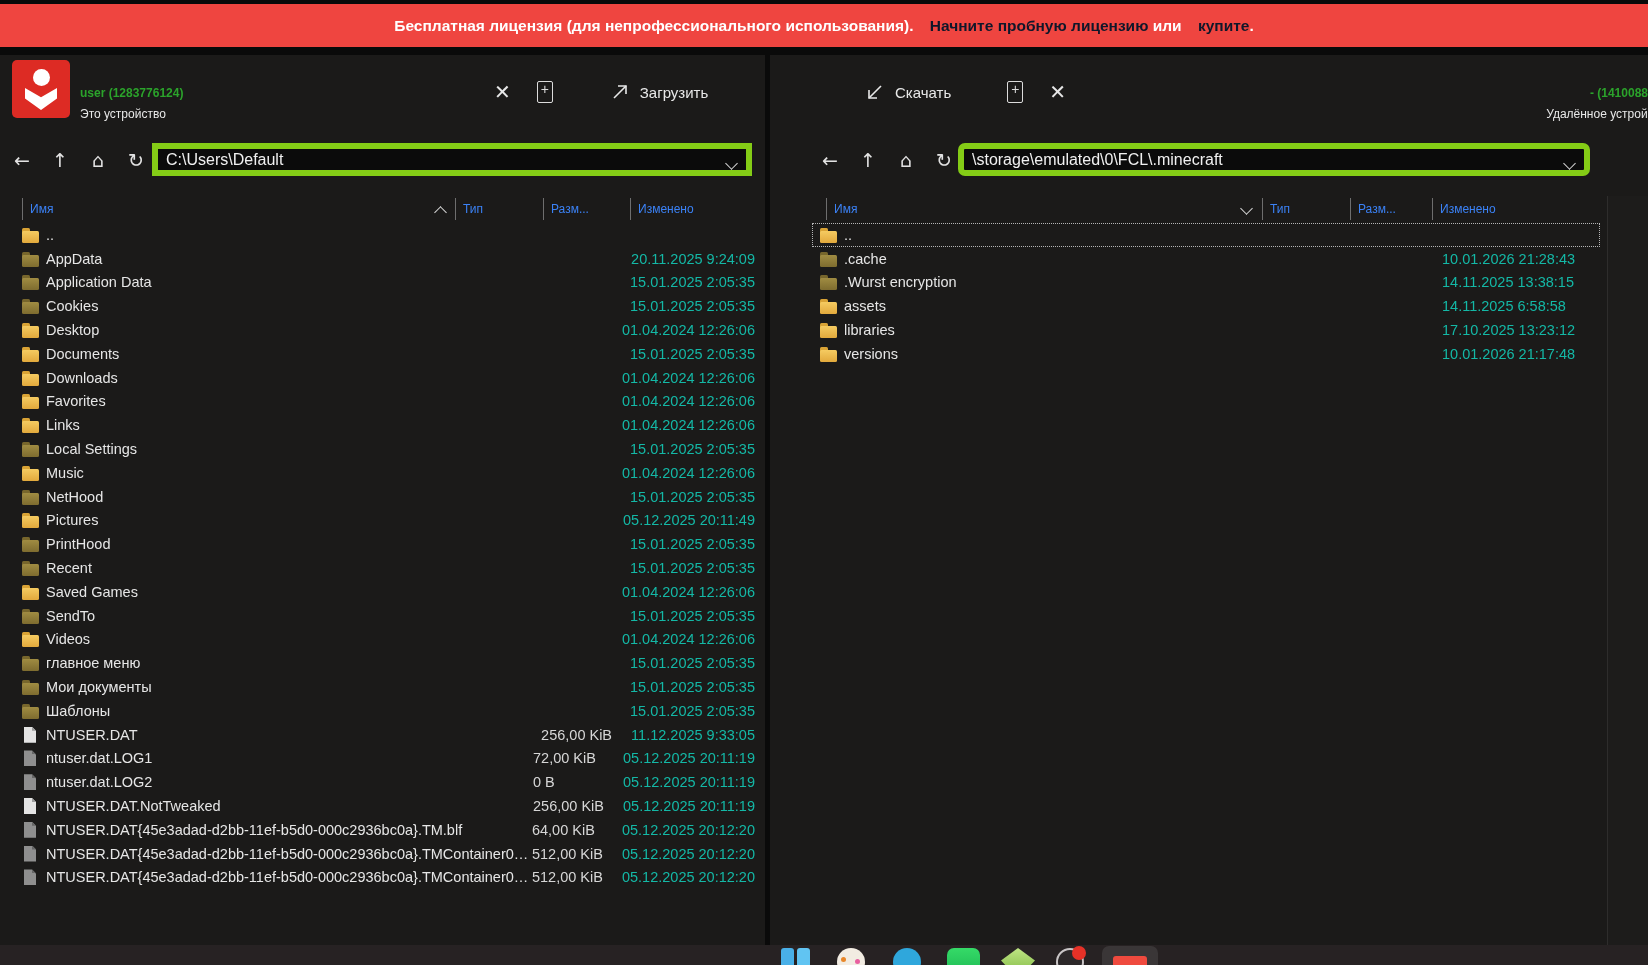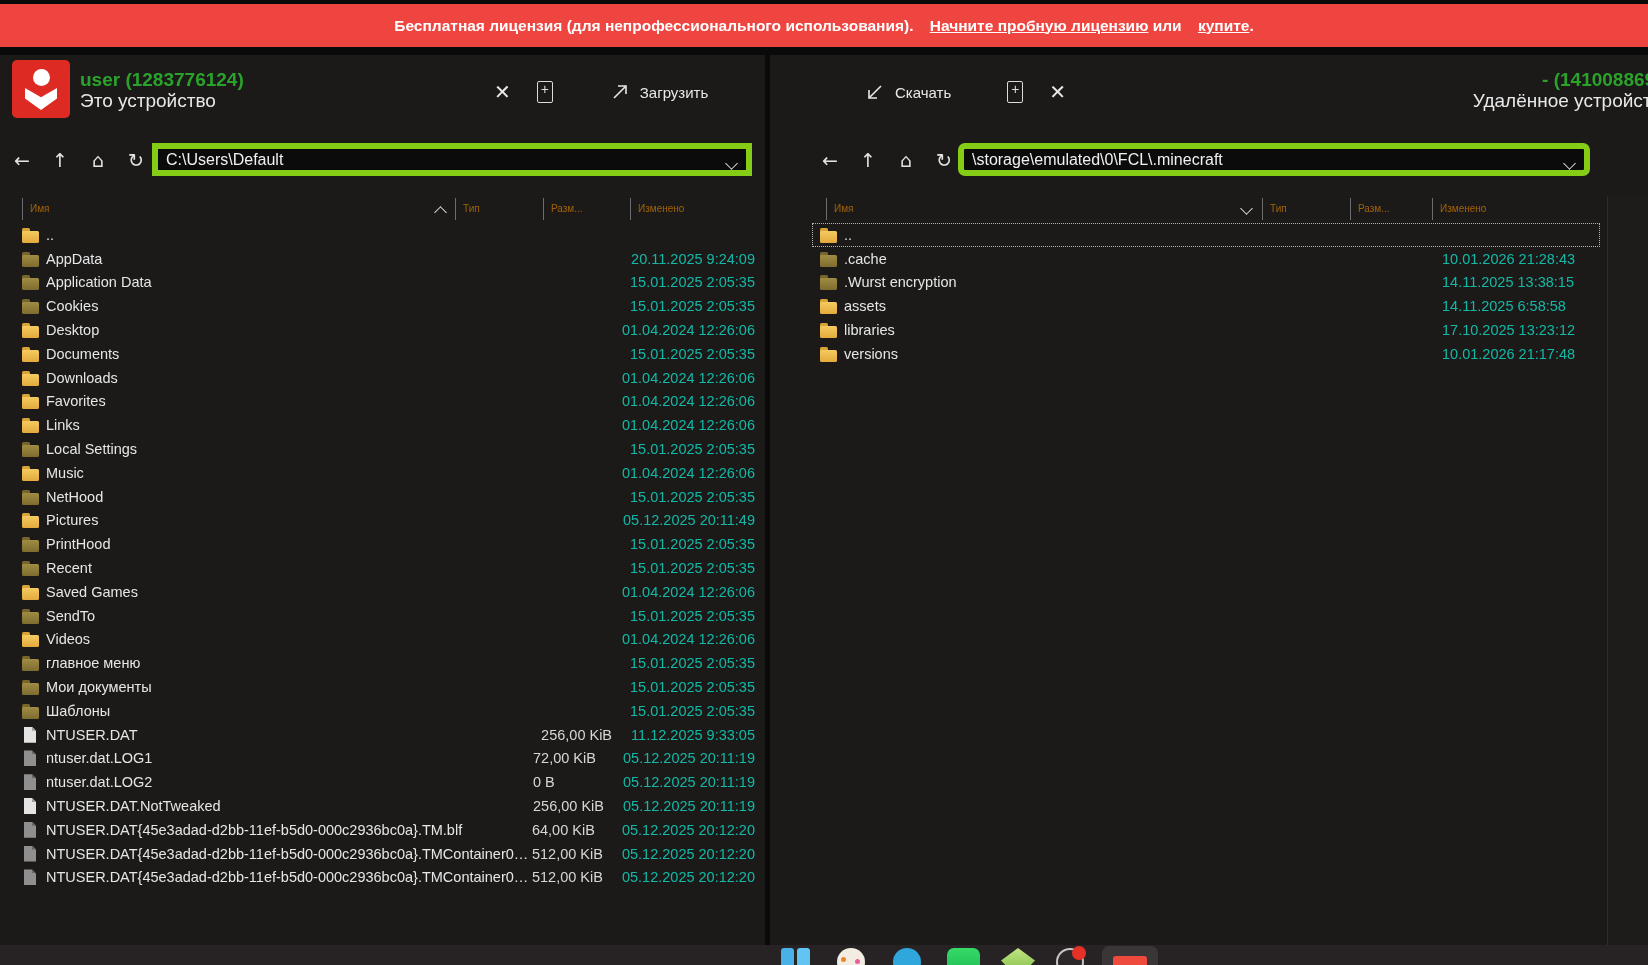--- a/index.html
+++ b/index.html
@@ -3,38 +3,38 @@
 <meta charset="utf-8">
 <style>
   html,body{margin:0;padding:0;background:#070707;}
   .screen{position:relative;width:1648px;height:965px;background:#0a0a0a;overflow:hidden;
           font-family:"Liberation Sans", sans-serif;color:#e8e8e8;}
 
   
   .banner{position:absolute;left:0;top:4px;width:100%;height:43px;background:#ef4540;
           display:flex;align-items:center;justify-content:center;color:#fff;
           font-size:15.5px;font-weight:bold;white-space:pre;}
-  .banner a{color:#ffffff;text-decoration:underline;cursor:pointer;padding-left:12px;}
+  .banner a{color:#0f172a;cursor:pointer;padding-left:12px;}
 
   
   .panel{position:absolute;top:55px;bottom:20px;background:#1b1a19;}
   .panel.left{left:0;width:765px;}
   .panel.right{left:770px;width:1034px;}
   .gutter{position:absolute;top:141px;bottom:0;left:837px;right:0;
           border-left:1px solid #2e2d2c;background:#1d1c1b;}
 
   
   .adlogo{position:absolute;width:58px;height:58px;background:#dd2b24;border-radius:5px;}
   .panel.left .adlogo{left:12px;top:5px;}
   .panel.right .adlogo{right:53px;top:5px;}
   .adlogo::before{content:'';position:absolute;left:50%;top:9px;width:17px;height:17px;
                   margin-left:-8.5px;border-radius:50%;background:#fff;}
   .adlogo::after{content:'';position:absolute;left:50%;bottom:8px;width:32px;height:22px;margin-left:-16px;
                  background:#fff;clip-path:polygon(0 0,50% 42%,100% 0,100% 48%,50% 100%,0 48%);}
-  .devinfo{position:absolute;top:14px;font-size:19px;line-height:21px;}
+  .devinfo{position:absolute;top:28px;font-size:12px;line-height:21px;}
   .panel.left .devinfo{left:80px;text-align:left;}
   .panel.right .devinfo{right:132px;text-align:right;}
   .dev-title{color:#2ba32b;font-weight:bold;}
   .dev-sub{color:#e8e8e8;}
 
   
   .toolbar{position:absolute;top:22px;display:flex;align-items:center;height:30px;}
   .panel.left .toolbar{left:494px;}
   .panel.right .toolbar{left:94px;}
   .tool-btn{display:flex;align-items:center;cursor:pointer;color:#e8e8e8;}
@@ -59,21 +59,21 @@
   .addr-wrap input{position:absolute;left:0;top:0;width:100%;height:100%;border:0;outline:0;
              background:transparent;color:#f0f0f0;font-size:16px;padding:0 26px 0 8px;
              font-family:"Liberation Sans", sans-serif;box-sizing:border-box;}
   .chev{display:inline-block;width:8px;height:8px;border-right:1.6px solid #d9d9d9;
         border-bottom:1.6px solid #d9d9d9;}
   .chev.down{transform:rotate(45deg);}
   .chev.up{transform:rotate(-135deg);}
   .addr-chev{position:absolute;right:10px;top:10px;cursor:pointer;}
 
   
-  .colhead{position:absolute;top:141px;left:0;right:0;height:27px;font-size:10px;color:#a16207;}
+  .colhead{position:absolute;top:141px;left:0;right:0;height:27px;font-size:12px;color:#3b82f6;}
   .colhead .col{position:absolute;top:2px;border-left:1px solid #6e6e6e;padding-left:7px;
                 height:22px;line-height:22px;cursor:pointer;}
   .panel.left .col.c-name{left:22px;}  .panel.left .col.c-type{left:455px;}
   .panel.left .col.c-size{left:543px;} .panel.left .col.c-mod{left:630px;}
   .panel.right .col.c-name{left:56px;}  .panel.right .col.c-type{left:492px;}
   .panel.right .col.c-size{left:580px;} .panel.right .col.c-mod{left:662px;}
   .sort-chev{position:absolute;top:10px;}
   .panel.left .sort-chev{left:436px;top:12px;}
   .panel.right .sort-chev{left:472px;top:8px;}
 

